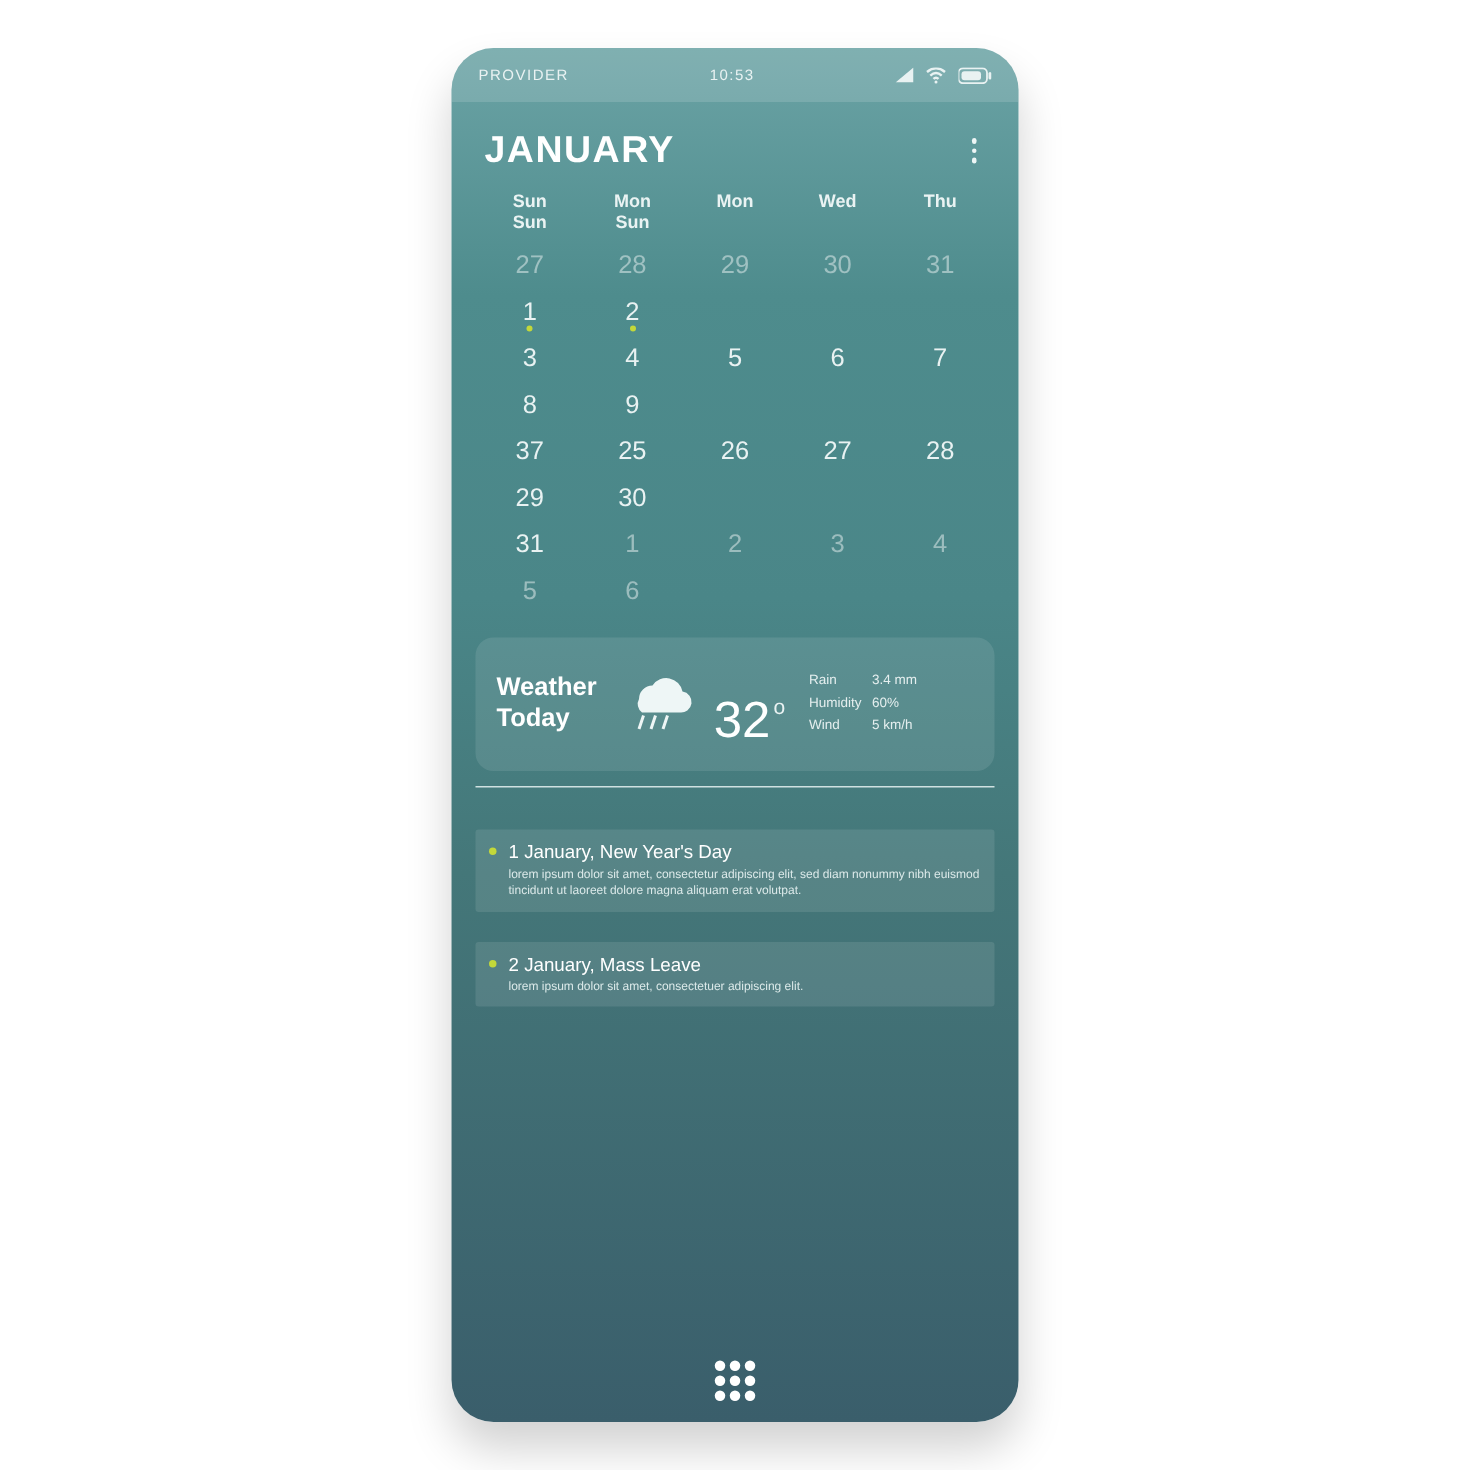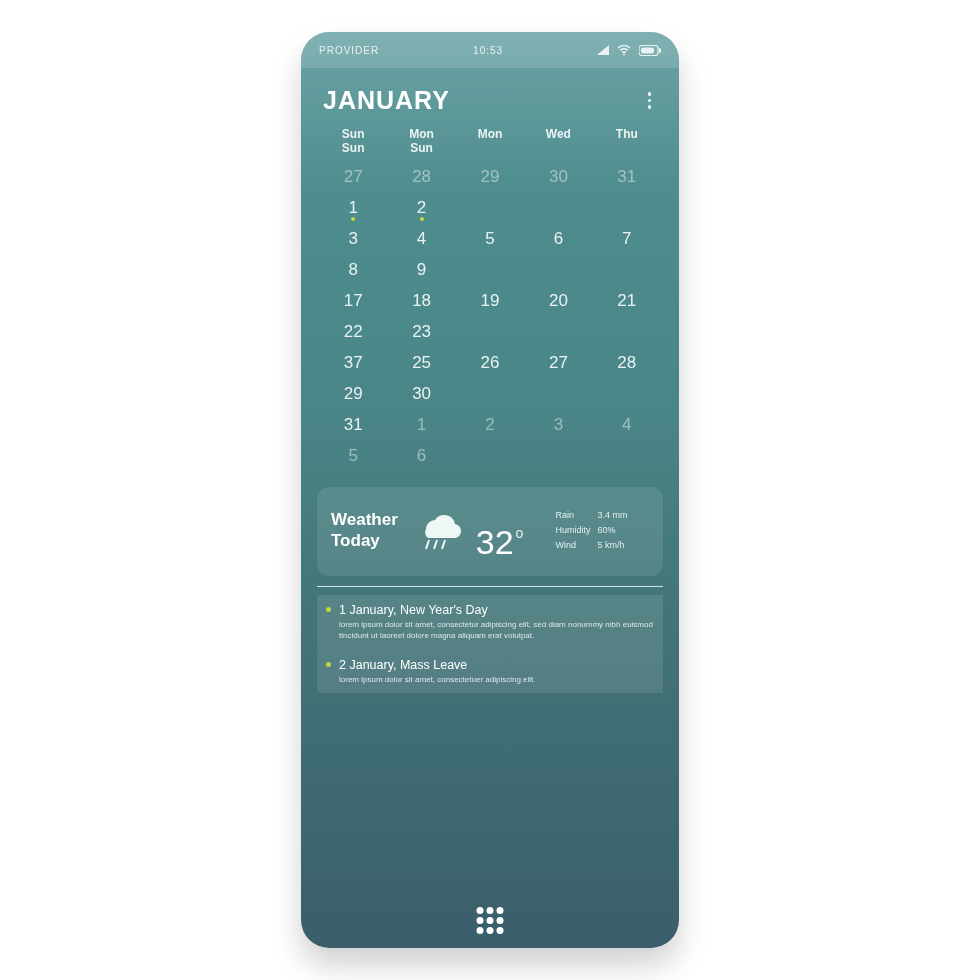--- a/index.html
+++ b/index.html
@@ -81,29 +81,29 @@
     padding: 12px 12px 14px 14px;
     display:flex;
     align-items:center;
     gap:14px;
   }
   .weather-title { font-size:17px; font-weight:700; line-height:1.2; color:#fff; }
   .weather-icon { flex:0 0 auto; }
   .temp-wrap { display:flex; align-items:flex-start;margin-top:24px; }
   .temp { font-size:34px; font-weight:500; color:#fff; }
   .deg { font-size:14px; margin-top:2px; margin-left:2px; }
-  .weather-stats { font-size:9px; line-height:1.7; color:#e5efef; margin-left:18px; }
+  .weather-stats { font-size:9px; line-height:1.7; color:#e5efef; margin-left:2px; }
   .weather-stats .lbl { display:inline-block; width:42px; }
   .divider { height:1px; background:#cfe1e1; margin:10px 16px 0 16px; }
   .events { padding: 8px 16px 0 16px; }
   .event-card {
     background: rgba(255,255,255,0.10);
     border-radius:2px;
     padding: 8px 10px 8px 22px;
-    margin-top:0;
+    margin-top:20px;
     position:relative;
   }
   .event-card::before {
     content:""; position:absolute; left:9px; top:12px;
     width:5px; height:5px; background:#c3d83a; border-radius:50%;
   }
   .event-title { font-size:12.5px; color:#fff; margin-bottom:3px; }
   .event-desc { font-size:8px; color:#dbe9e9; line-height:1.35; }
   .home-btn {
     position:absolute; bottom:14px; left:50%; transform:translateX(-50%);
@@ -201,43 +201,20 @@
           </div>
           <div class="day-cell">
             <span class="num">8</span>
           </div>
           <div class="day-cell">
             <span class="num">9</span>
           </div>
         </div>
         <div class="day-row">
           <div class="day-cell">
-            <span class="num">17</span>
-          </div>
-          <div class="day-cell">
-            <span class="num">18</span>
-          </div>
-          <div class="day-cell">
-            <span class="num">19</span>
-          </div>
-          <div class="day-cell">
-            <span class="num">20</span>
-          </div>
-          <div class="day-cell">
-            <span class="num">21</span>
-          </div>
-          <div class="day-cell">
-            <span class="num">22</span>
-          </div>
-          <div class="day-cell">
-            <span class="num">23</span>
-          </div>
-        </div>
-        <div class="day-row">
-          <div class="day-cell">
             <span class="num">37</span>
           </div>
           <div class="day-cell">
             <span class="num">25</span>
           </div>
           <div class="day-cell">
             <span class="num">26</span>
           </div>
           <div class="day-cell">
             <span class="num">27</span>

